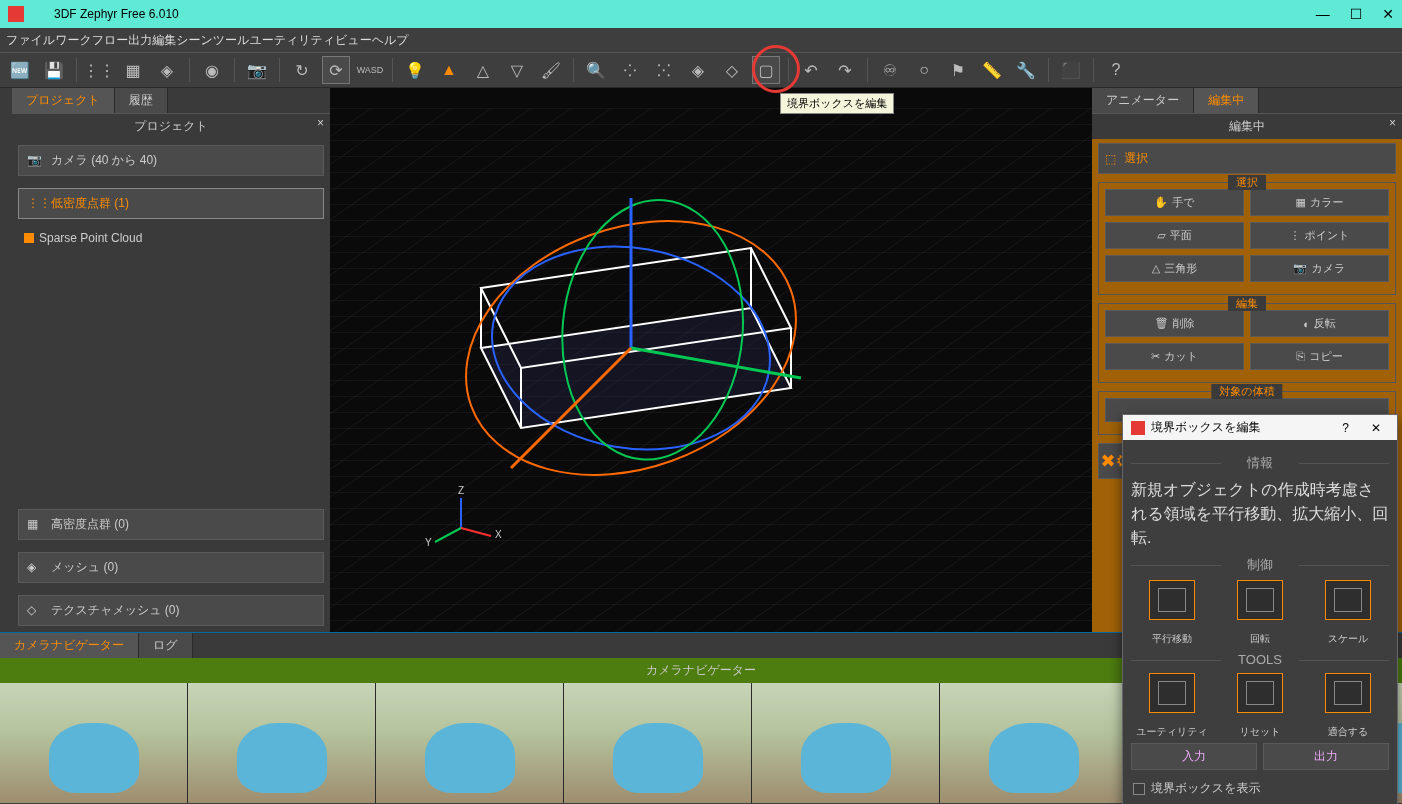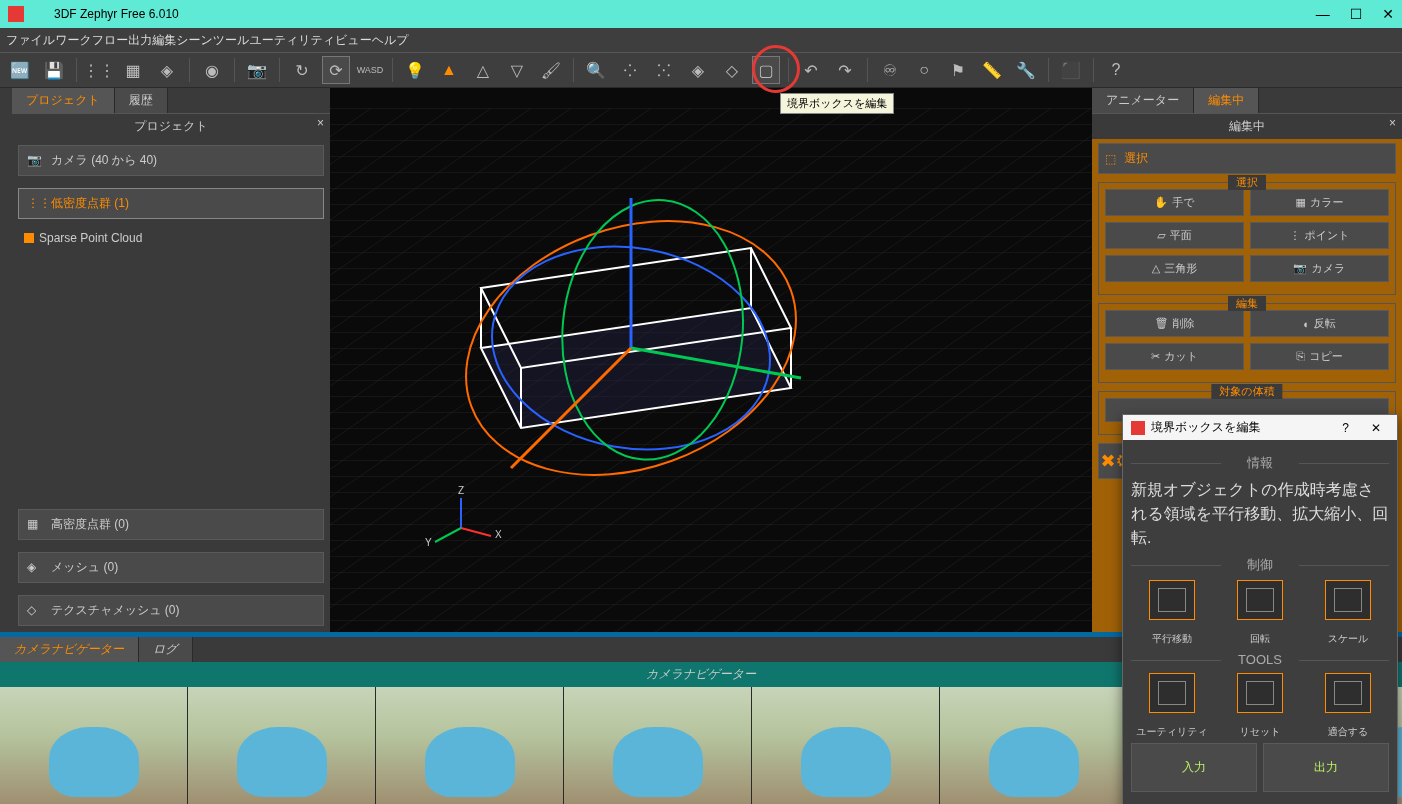--- a/index.html
+++ b/index.html
@@ -28,21 +28,21 @@
 .sq{width:10px;height:10px;background:#ff8c00;display:inline-block;}
 .left-spacer{flex:1;}
 .viewport{flex:1;position:relative;background:#0a0a0a;overflow:hidden;}
 .right{width:310px;background:#a16207;display:flex;flex-direction:column;}
 .group{border:1px solid #555;margin:4px 6px;padding:6px;position:relative;}
 .group-title{position:absolute;top:-8px;left:50%;transform:translateX(-50%);background:#3a3a3a;padding:0 8px;color:#ff8c00;font-size:11px;}
 .btnrow{display:flex;gap:6px;margin-bottom:6px;}
 .gbtn{flex:1;background:#4a4a4a;border:1px solid #5a5a5a;padding:5px 4px;text-align:center;color:#ccc;cursor:pointer;display:flex;align-items:center;justify-content:center;gap:4px;font-size:11px;}
 .gbtn.wide{width:100%;}
 .sel-wide{margin:4px 6px;background:#4a4a4a;border:1px solid #5a5a5a;padding:6px;display:flex;align-items:center;gap:8px;}
-.bottom-panel{height:158px;background:#0f766e;border-top:5px solid #0369a1;font-style:italic;}
+.bottom-panel{height:158px;background:#4d7c0f;border-top:1px solid #0369a1;}
 .btabs{display:flex;background:#3a3a3a;}
 .bpanel-title{text-align:center;padding:4px;}
 .thumbs{display:flex;height:120px;overflow:hidden;}
 .thumb{width:188px;height:120px;background:linear-gradient(#c8d4b8 0%,#b5c49e 40%,#9e8d6f 100%);position:relative;border-right:1px solid #2a2a2a;flex-shrink:0;}
 .elephant{position:absolute;bottom:10px;left:50%;transform:translateX(-50%);width:90px;height:70px;background:#5bb5d8;border-radius:45% 45% 30% 30%;}
 .statusbar{height:14px;background:#3a3a3a;border-top:1px solid #2a2a2a;}
 .sb-bar{width:100%;height:12px;background:#3e3e3e;margin-top:1px;}
 .sb-thumb{width:14px;height:10px;background:#666;margin-left:4px;}
 .tooltip{position:absolute;top:40px;left:780px;background:#f5f5dc;color:#000;padding:2px 6px;border:1px solid #888;font-size:11px;z-index:5;}
 .circle-annot{position:absolute;top:-8px;left:752px;width:48px;height:48px;border:3px solid #e53935;border-radius:50%;z-index:6;pointer-events:none;}
@@ -54,21 +54,21 @@
 .dialog-body{padding:8px;}
 .dsec{text-align:center;font-size:13px;color:#aaa;position:relative;margin:6px 0;}
 .dsec:before,.dsec:after{content:"";position:absolute;top:50%;width:35%;height:1px;background:#555;}
 .dsec:before{left:0;}.dsec:after{right:0;}
 .dinfo{font-size:16px;color:#ddd;line-height:1.5;}
 .drow{display:flex;gap:6px;margin:4px 0;}
 .dicon{flex:1;display:flex;flex-direction:column;align-items:center;gap:12px;}
 .dbox{width:46px;height:40px;border:1px solid #ff8c00;background:#2e2e2e;display:flex;align-items:center;justify-content:center;}
 .dbox-inner{width:28px;height:24px;border:1px solid #888;}
 .dlabel{font-size:10px;color:#ccc;text-align:center;}
-.dinput{flex:1;background:#4a4a4a;border:1px solid #5a5a5a;padding:15px;text-align:center;color:#bef264;}
+.dinput{flex:1;background:#4a4a4a;border:1px solid #5a5a5a;padding:4px;text-align:center;color:#f0abfc;}
 .dcheck{display:flex;align-items:center;gap:6px;padding:6px 2px;}
 .chk{width:12px;height:12px;border:1px solid #888;background:#3a3a3a;}
 .settings-icon{display:flex;align-items:center;justify-content:center;width:36px;height:36px;margin:4px 6px;background:#4a4a4a;border:1px solid #5a5a5a;color:#ff8c00;font-size:18px;}
 </style>
 </head>
 <body>
 
 <div class="titlebar">
   <span class="logo"></span>
   <span class="ttl">3DF Zephyr Free 6.010</span>

